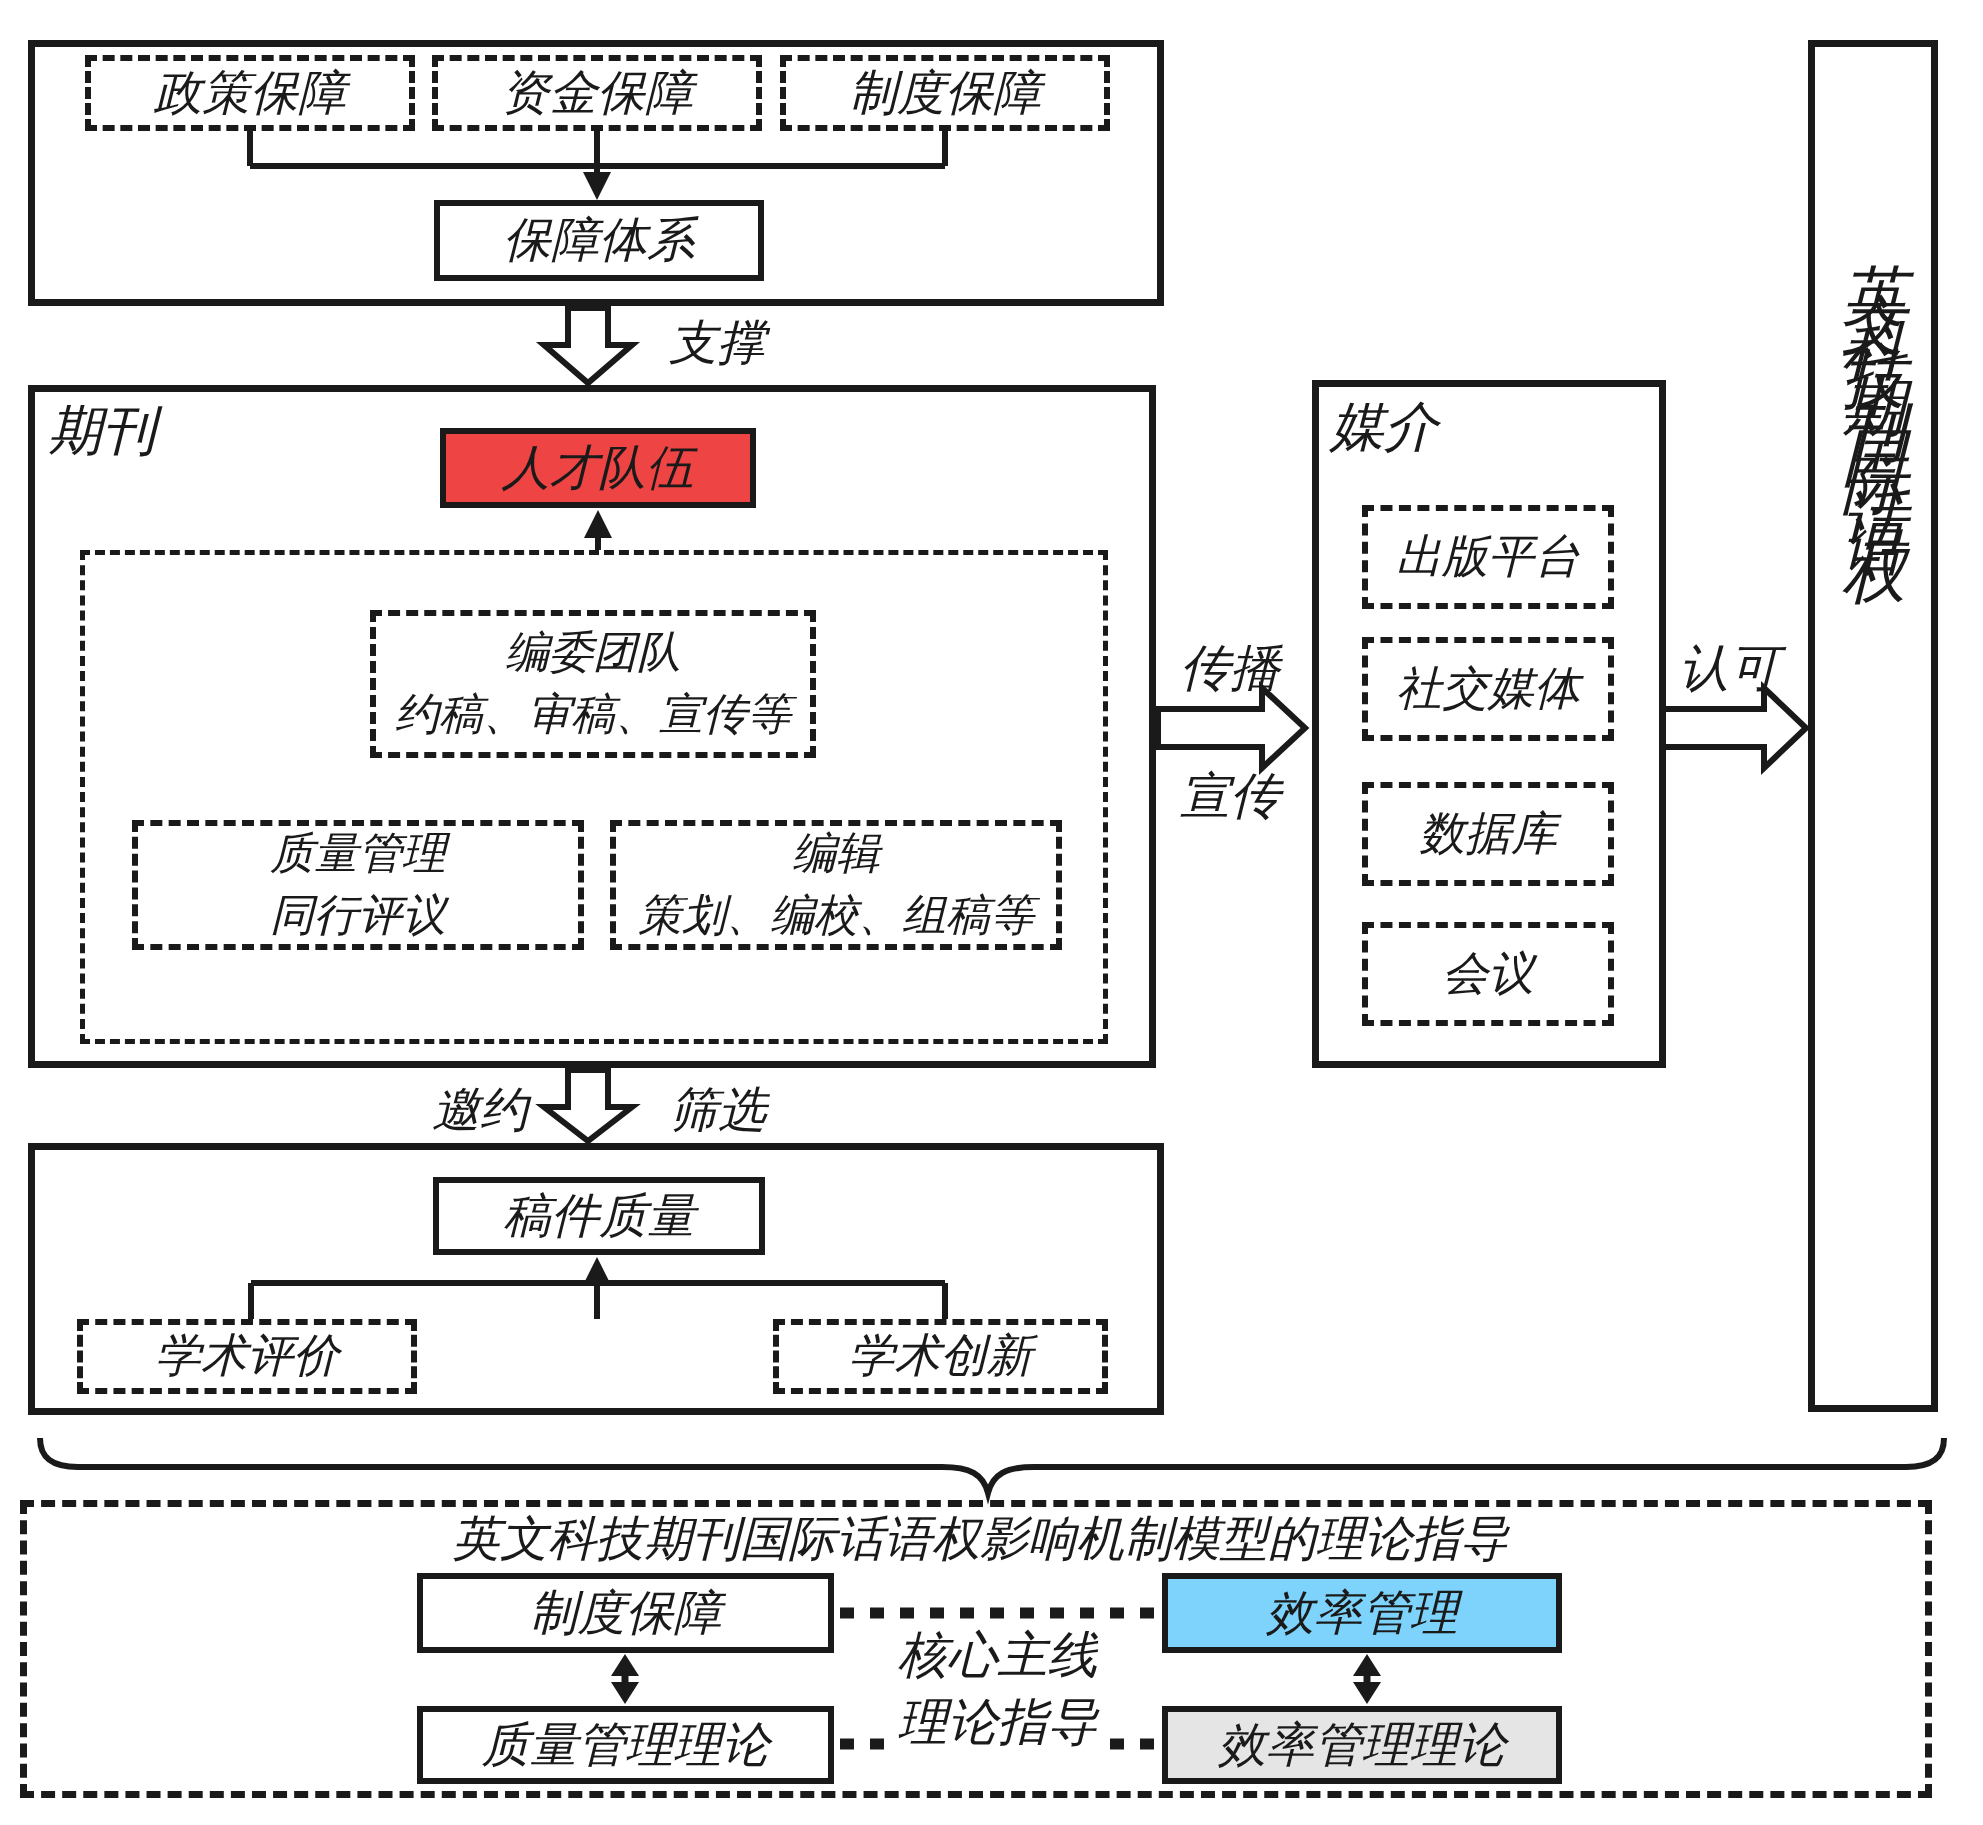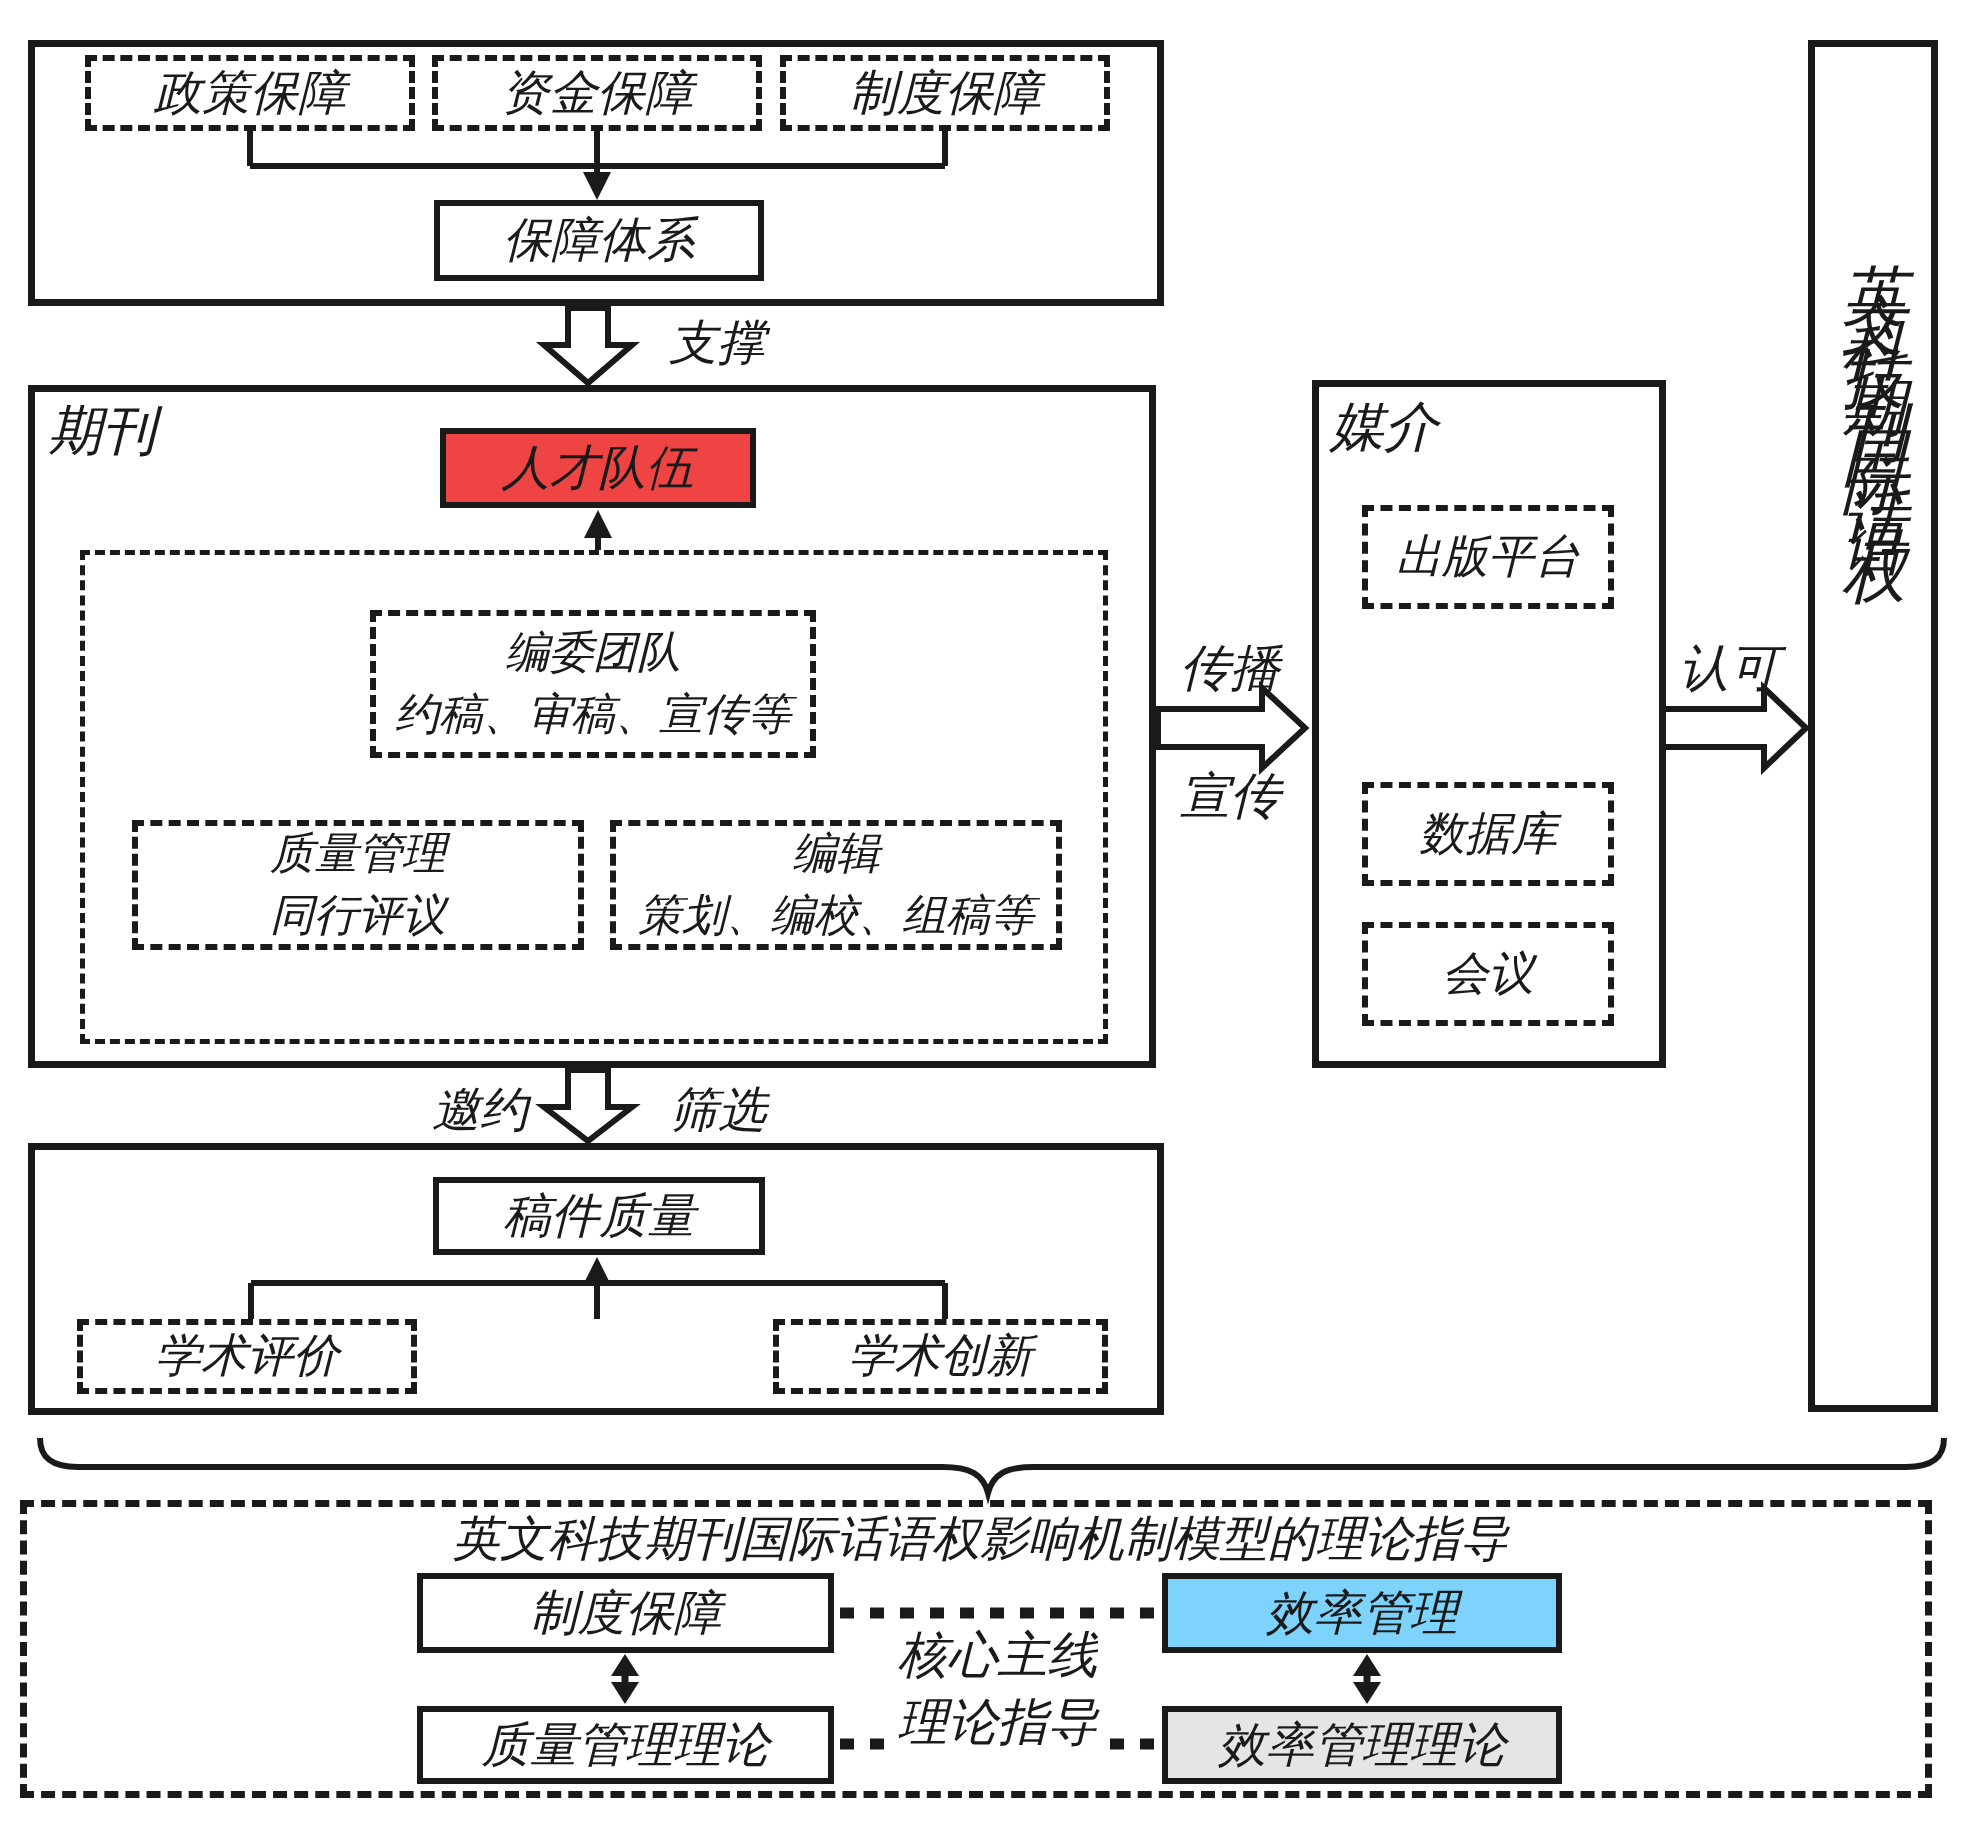--- a/index.html
+++ b/index.html
@@ -136,20 +136,23 @@
   </div>
   <div class="abs dashed center t46" style="left:773px;top:1319px;width:335px;height:75px">
     <span>学术创新</span>
   </div>
 
   <div class="abs solid" style="left:1312px;top:380px;width:354px;height:688px"></div>
   <span class="corner-label" style="left:1330px;top:400px">媒介</span>
   <div class="abs dashed center t46" style="left:1362px;top:505px;width:252px;height:104px">
     <span>出版平台</span>
   </div>
+  <div class="abs dashed center t46" style="left:1362px;top:637px;width:252px;height:104px">
+    <span>社交媒体</span>
+  </div>
   <div class="abs dashed center t46" style="left:1362px;top:782px;width:252px;height:104px">
     <span>数据库</span>
   </div>
   <div class="abs dashed center t46" style="left:1362px;top:922px;width:252px;height:104px">
     <span>会议</span>
   </div>
 
   <div class="abs center t50" style="left:1160px;top:640px;width:140px;height:56px">
     <span>传播</span>
   </div>

